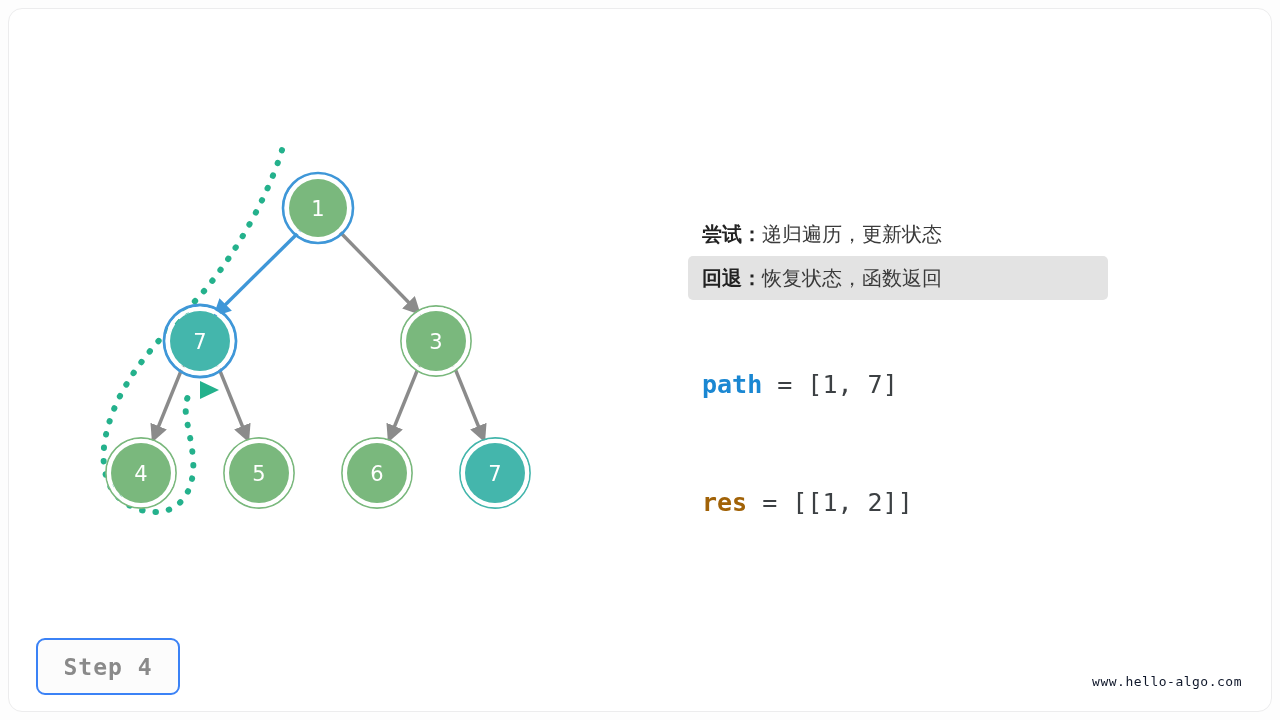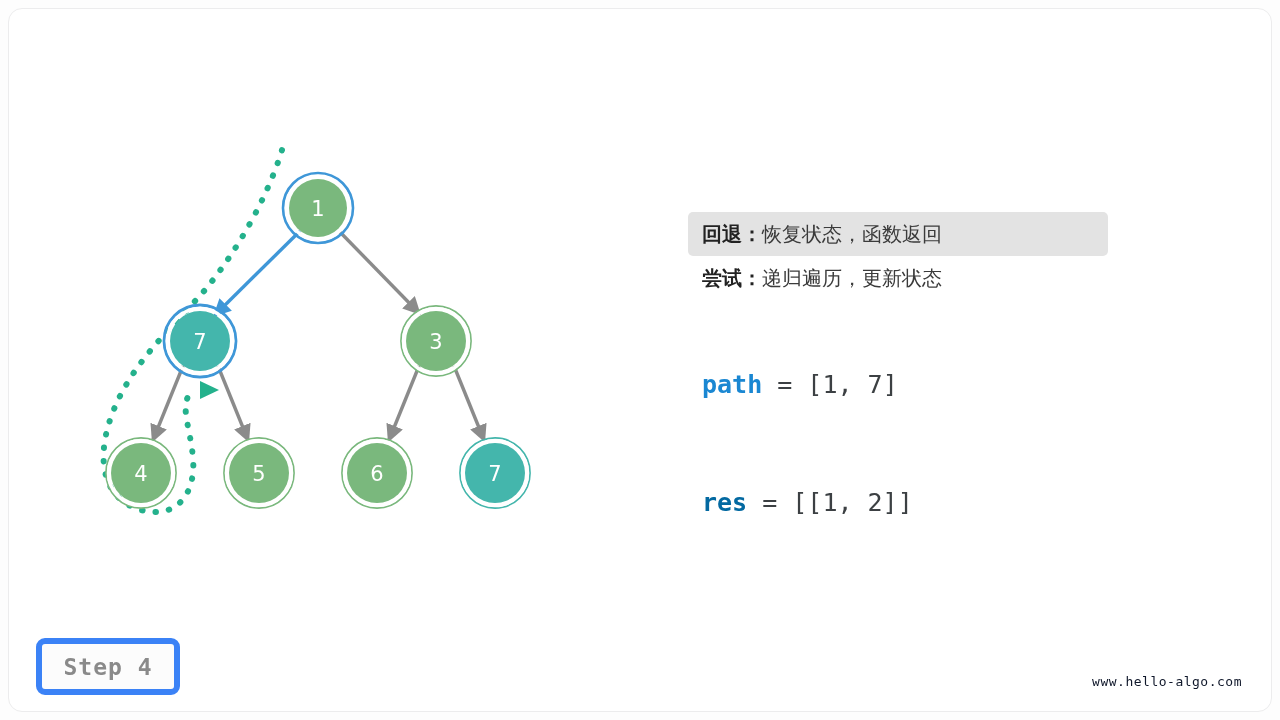--- a/index.html
+++ b/index.html
@@ -75,35 +75,35 @@
     white-space: pre;
     color: #3c4043;
     box-sizing: border-box;
     margin-top: 40px;
   }
   .code-line .var-blue {
     color: #1a87d2;
     font-weight: bold;
   }
   .code-line .var-teal {
-    color: #0369a1;
+    color: #a16207;
     font-weight: bold;
   }
   #path-line { position: absolute; left: 688px; top: 325px; }
   #res-line  { position: absolute; left: 688px; top: 443px; }
 
   
   #step-badge {
     position: absolute;
     left: 36px;
     top: 638px;
     width: 144px;
     height: 57px;
     box-sizing: border-box;
-    border: 6px solid #3b82f6;
+    border: 2px solid #3b82f6;
     border-radius: 9px;
     background: #fcfcfc;
     display: flex;
     align-items: center;
     justify-content: center;
     font-family: "DejaVu Sans Mono", "Liberation Mono", monospace;
     font-size: 23px;
     font-weight: bold;
     color: #8a8a8a;
     letter-spacing: 1px;
@@ -217,26 +217,26 @@
     <g>
       <circle cx="495" cy="473" r="35" fill="none" stroke="#44b6ac" stroke-width="1.8"></circle>
       <circle cx="495" cy="473" r="32.5" fill="none" stroke="#ffffff" stroke-width="3.6"></circle>
       <circle cx="495" cy="473" r="30" fill="#44b6ac"></circle>
       <text class="node-label" x="495" y="474">7</text>
     </g>
 
   </svg>
 
   <div class="panel">
+    <div class="cn-line">
+      <span class="k">尝试：</span><span>递归遍历，更新状态</span>
+    </div>
     <div class="cn-line highlight">
       <span class="k">回退：</span><span>恢复状态，函数返回</span>
     </div>
-    <div class="cn-line">
-      <span class="k">尝试：</span><span>递归遍历，更新状态</span>
-    </div>
   </div>
 
   <div class="code-line" id="path-line"><span class="var-blue">path</span><span> = [1, 7]</span></div>
 
   <div class="code-line" id="res-line"><span class="var-teal">res</span><span> = [[1, 2]]</span></div>
 
   <div id="step-badge">
     <span>Step 4</span>
   </div>
 

